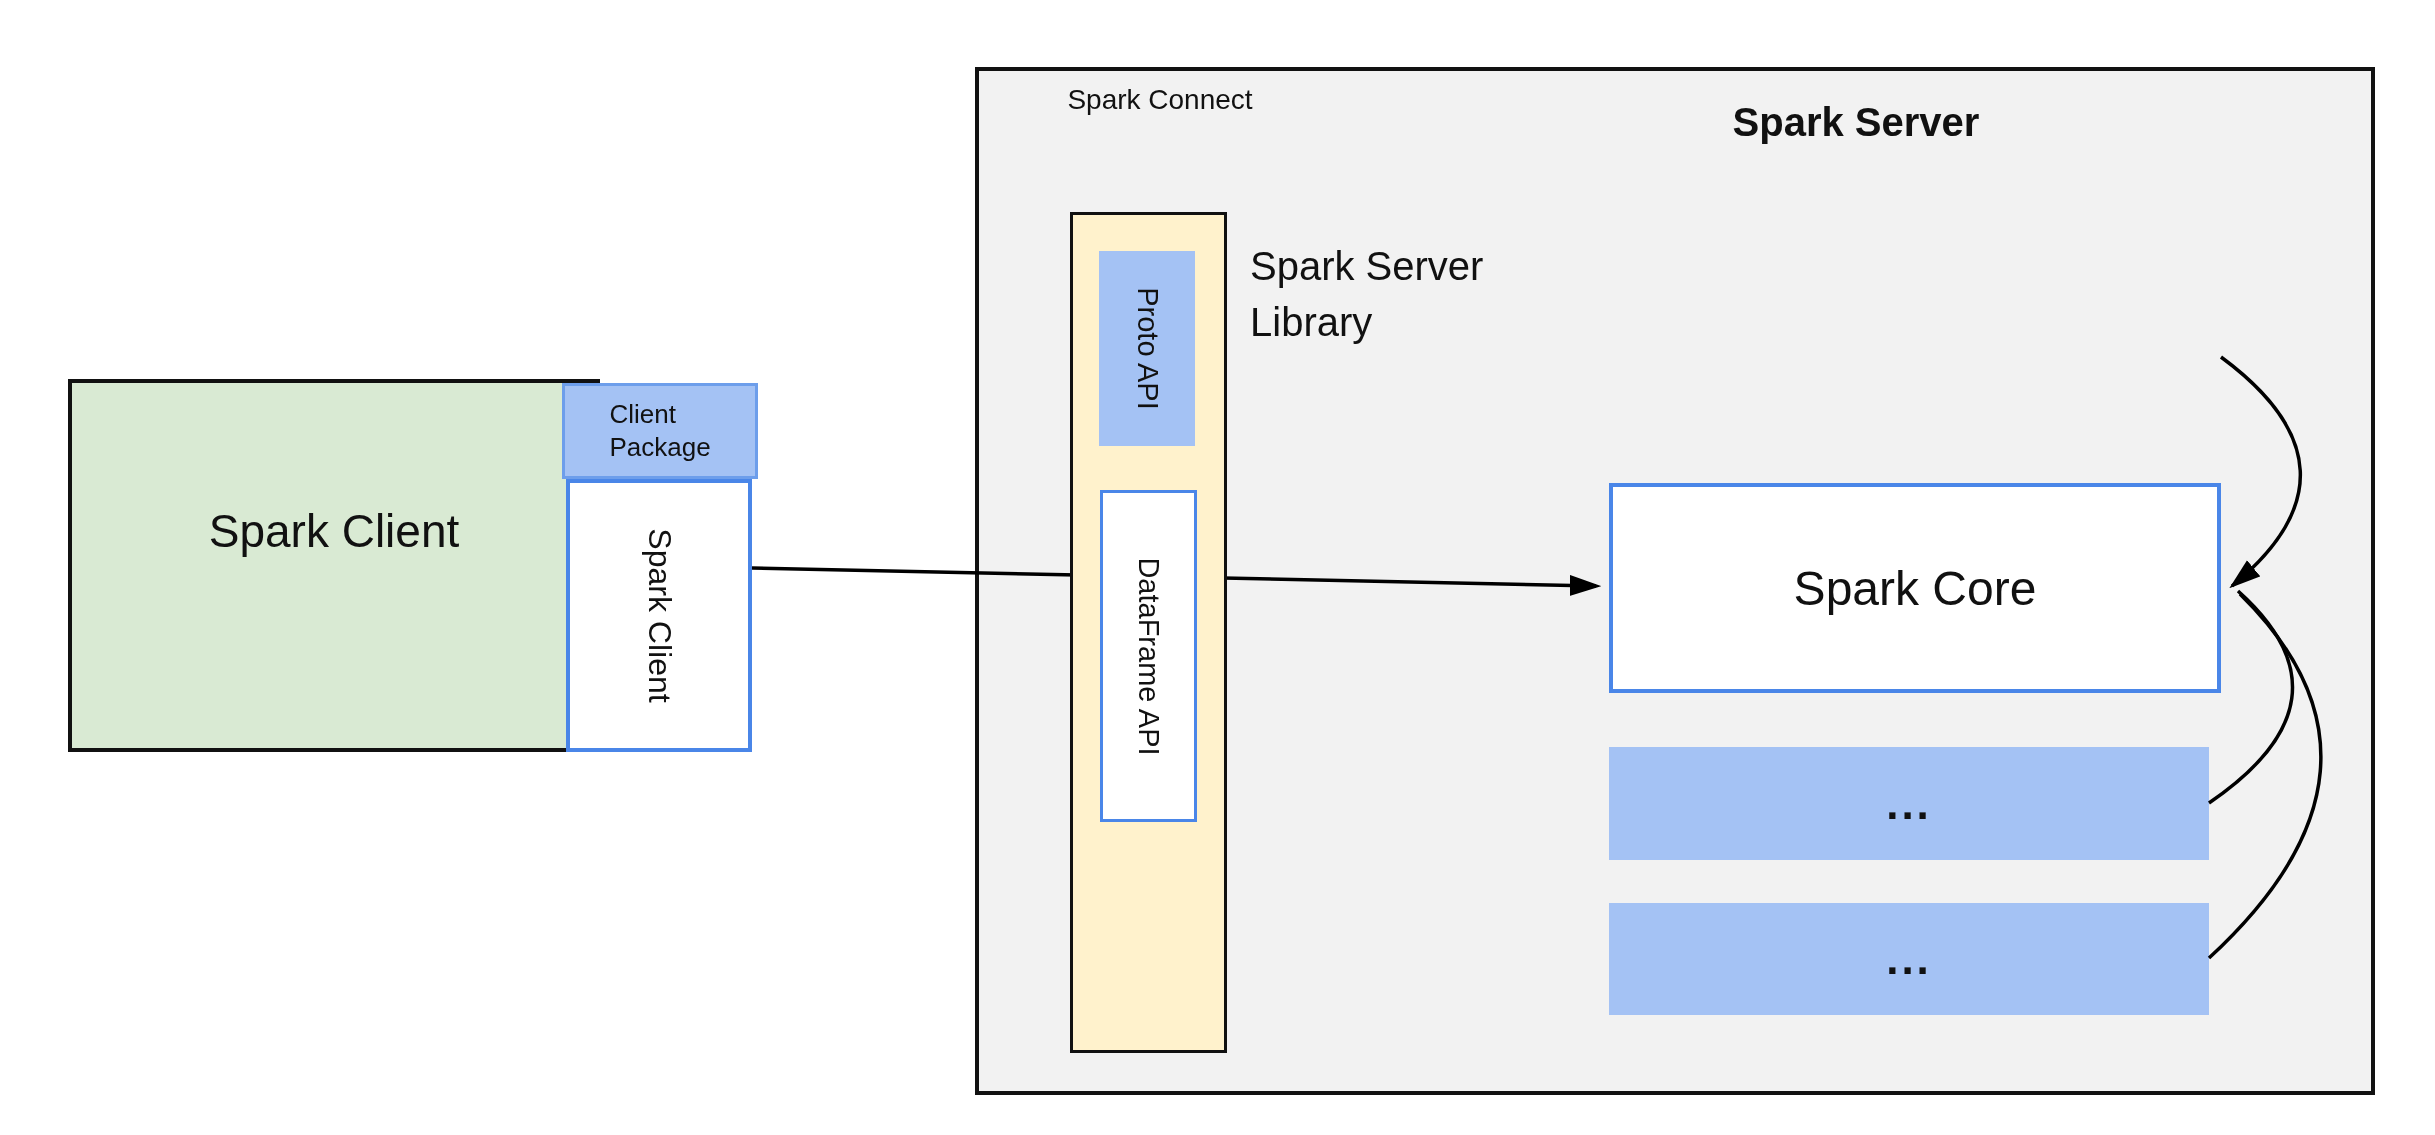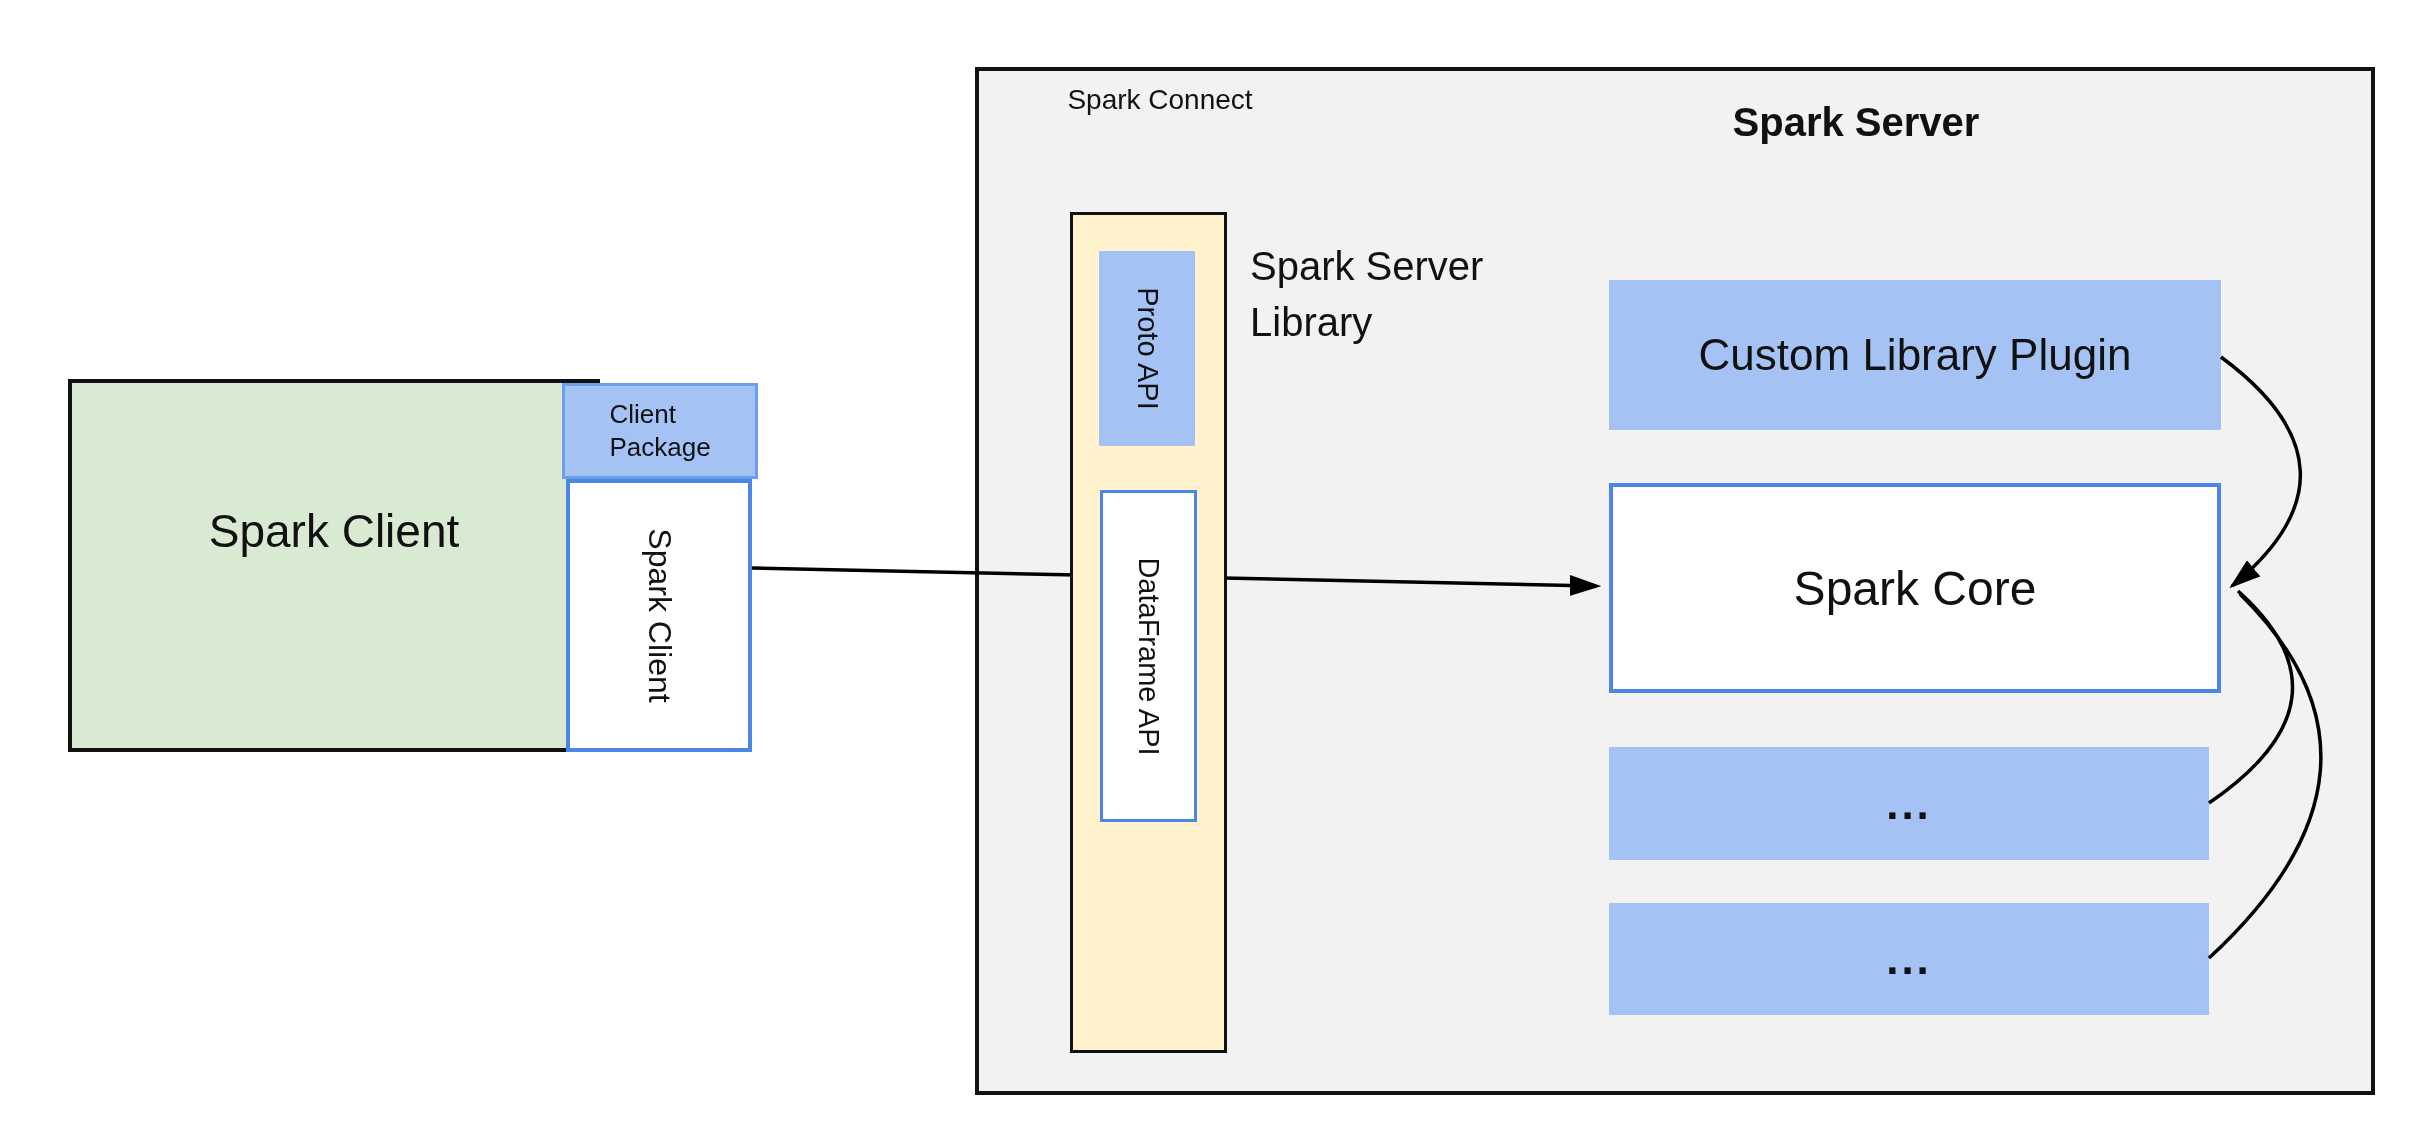--- a/index.html
+++ b/index.html
@@ -95,23 +95,20 @@
   <div class="abs package-box">
     <div>
       <div>Client</div>
       <div>Package</div>
     </div>
   </div>
   <div class="abs spark-client-box">
     <span class="vtext">Spark Client</span>
   </div>
 
-  <div class="abs plugin-box">
-    <span>Custom Library Plugin</span>
-  </div>
   <div class="abs core-box">
     <span>Spark Core</span>
   </div>
   <div class="abs dots-box1">
     <span>...</span>
   </div>
   <div class="abs dots-box2">
     <span>...</span>
   </div>
 

